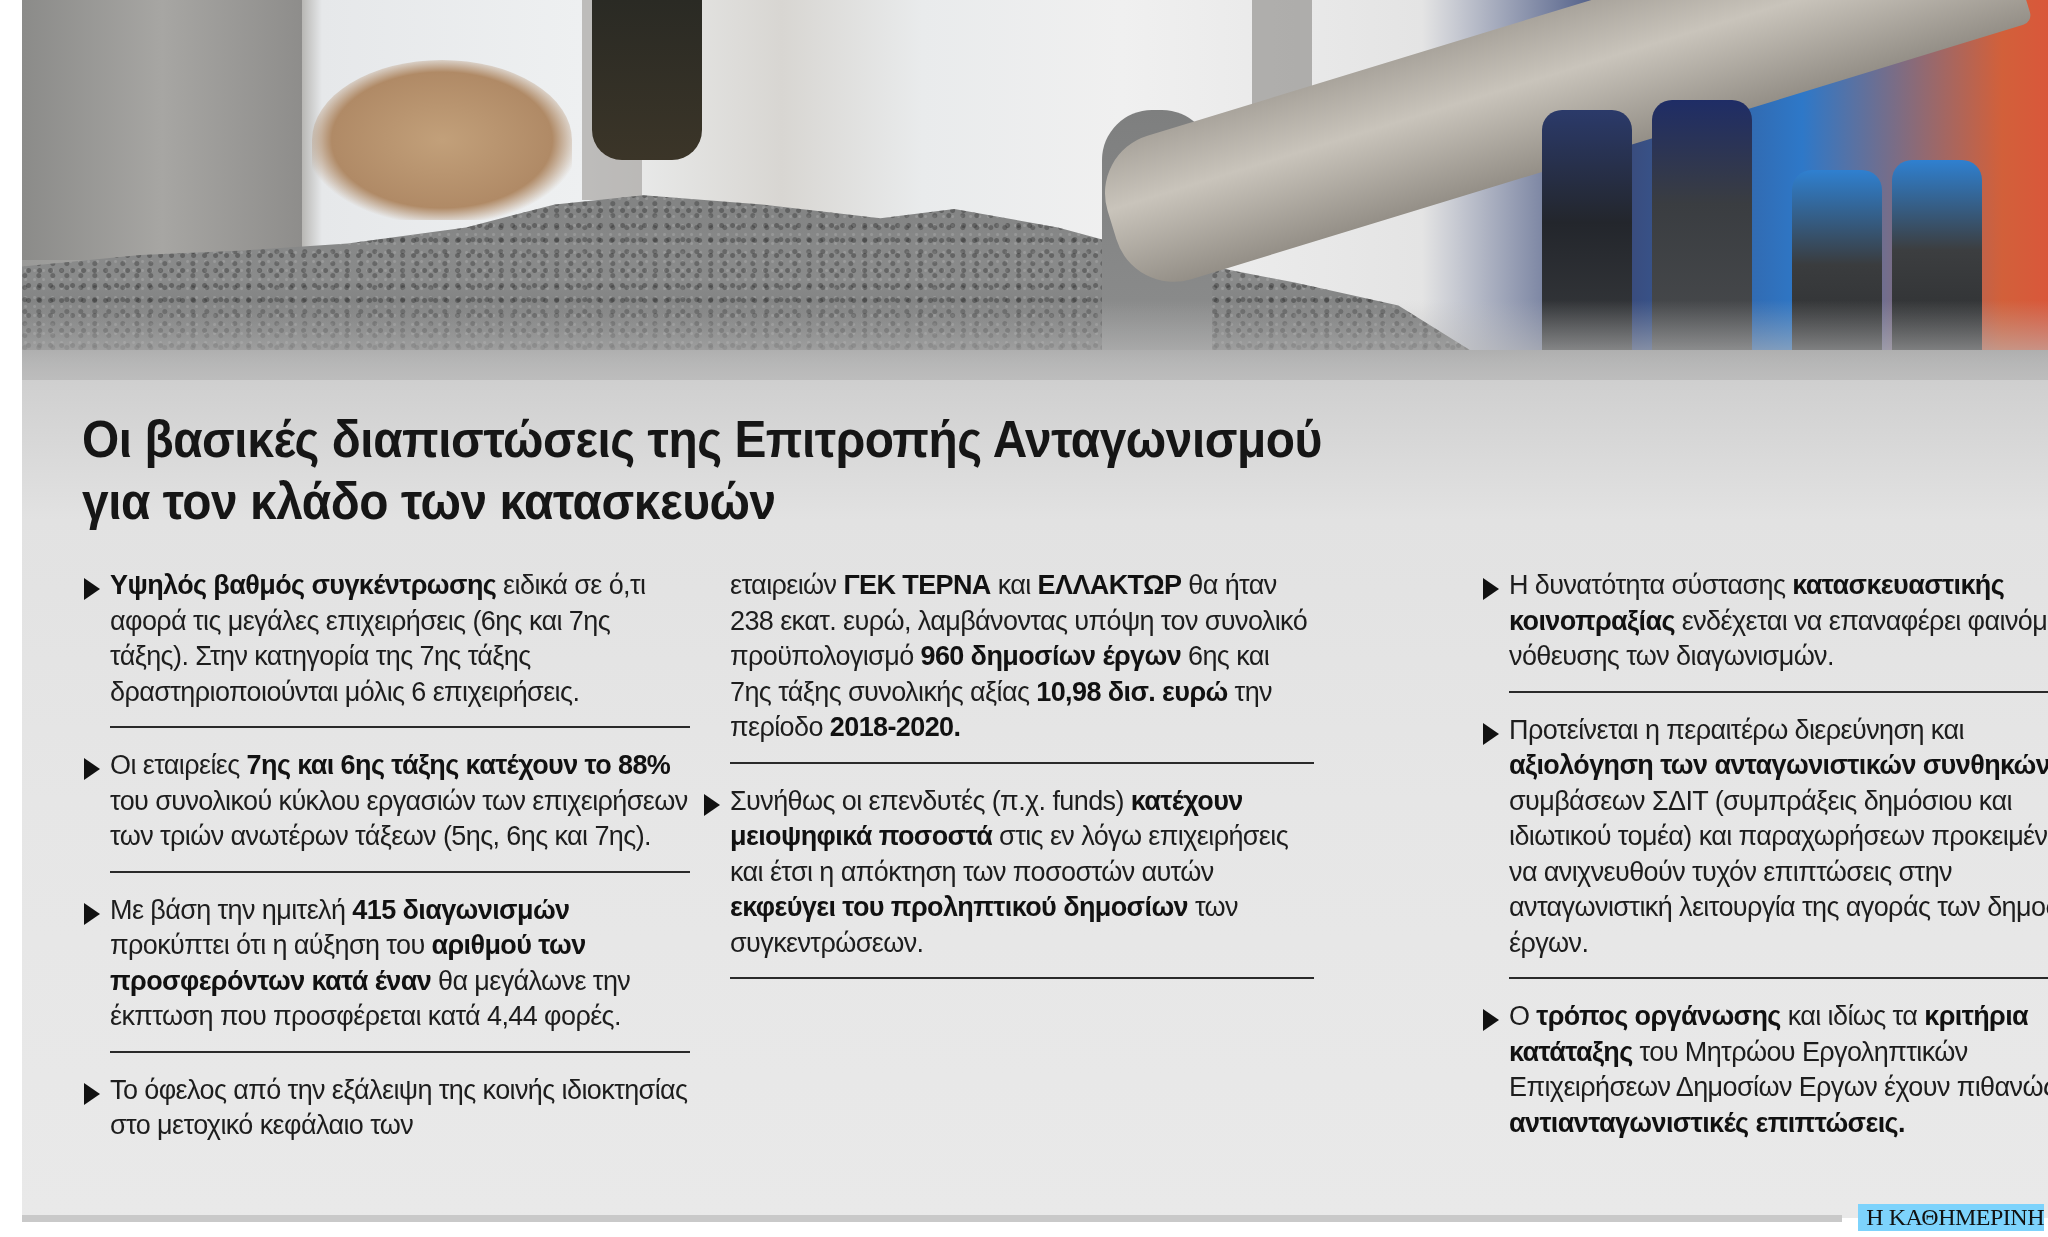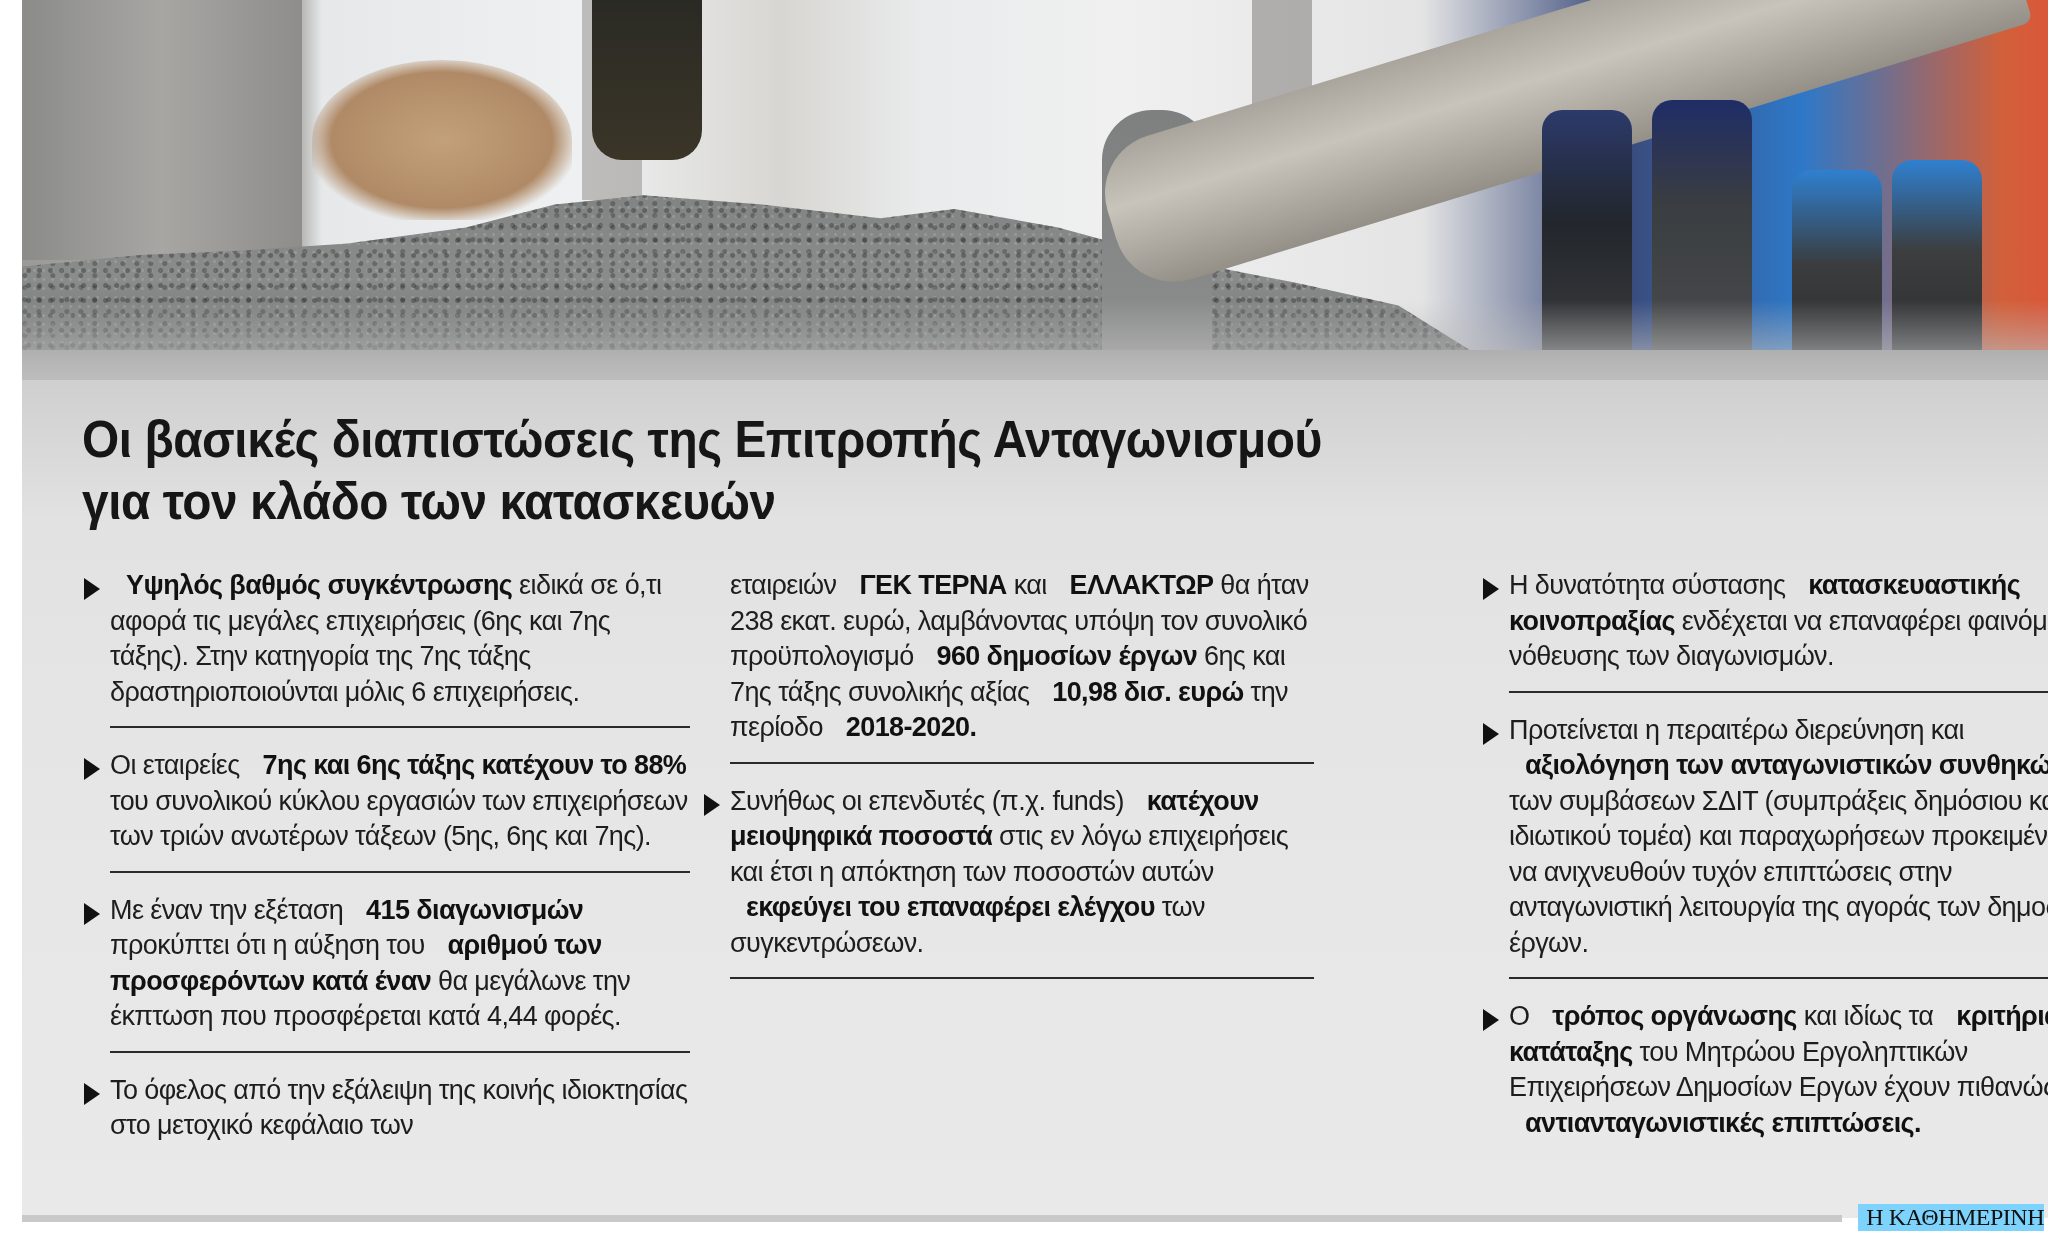--- a/index.html
+++ b/index.html
@@ -58,21 +58,21 @@
   .item { position: relative; padding-left: 32px; }
   .item.cont { padding-left: 32px; }
   .item .bullet {
     position: absolute; left: 6px; top: 10px; width: 0; height: 0;
     border-top: 11px solid transparent; border-bottom: 11px solid transparent; border-left: 16px solid #111;
   }
   .item p {
     margin: 0; font-size: 27px; line-height: 35.5px; color: #1d1d1d;
     font-family: "Liberation Sans", sans-serif; letter-spacing: -0.6px;
   }
-  .item p b { font-weight: bold; color: #111; margin-left: 16px; }
+  .item p b { font-weight: bold; color: #111; }
   .divider { height: 2px; background: #2a2a2a; margin: 16px 0 20px 32px; }
 
   .footer-bar { position: absolute; left: 22px; top: 1215px; width: 1820px; height: 7px; background: #c9c9c9; }
   .brand {
     position: absolute; right: 4px; top: 1204px; font-family: "Liberation Serif", serif;
     font-size: 24px; color: #111; letter-spacing: -0.5px; background: #7dd3fc; padding: 0 0 0 8px;
   }
 </style>
 </head>
 <body>
@@ -108,36 +108,36 @@
         <p><b>Υψηλός βαθμός συγκέντρωσης</b><span> ειδικά σε ό,τι αφορά τις μεγάλες επιχειρήσεις (6ης και 7ης τάξης). Στην κατηγορία της 7ης τάξης δραστηριοποιούνται μόλις 6 επιχειρήσεις.</span></p>
       </div>
       <div class="divider"></div>
       <div class="item">
         <span class="bullet"></span>
         <p><span>Οι εταιρείες </span><b>7ης και 6ης τάξης κατέχουν το 88%</b><span> του συνολικού κύκλου εργασιών των επιχειρήσεων των τριών ανωτέρων τάξεων (5ης, 6ης και 7ης).</span></p>
       </div>
       <div class="divider"></div>
       <div class="item">
         <span class="bullet"></span>
-        <p><span>Με έναν την εξέταση </span><b>415 διαγωνισμών</b><span> προκύπτει ότι η αύξηση του </span><b>αριθμού των προσφερόντων κατά έναν</b><span> θα μεγάλωνε την έκπτωση που προσφέρεται κατά 4,44 φορές.</span></p>
+        <p><span>Με βάση την ημιτελή </span><b>415 διαγωνισμών</b><span> προκύπτει ότι η αύξηση του </span><b>αριθμού των προσφερόντων κατά έναν</b><span> θα μεγάλωνε την έκπτωση που προσφέρεται κατά 4,44 φορές.</span></p>
       </div>
       <div class="divider"></div>
       <div class="item">
         <span class="bullet"></span>
         <p><span>Το όφελος από την εξάλειψη της κοινής ιδιοκτησίας στο μετοχικό κεφάλαιο των</span></p>
       </div>
     </div>
   <div class="col col2">
       <div class="item cont">
         <p><span>εταιρειών </span><b>ΓΕΚ ΤΕΡΝΑ</b><span> και </span><b>ΕΛΛΑΚΤΩΡ</b><span> θα ήταν 238 εκατ. ευρώ, λαμβάνοντας υπόψη τον συνολικό προϋπολογισμό </span><b>960 δημοσίων έργων</b><span> 6ης και 7ης τάξης συνολικής αξίας </span><b>10,98 δισ. ευρώ</b><span> την περίοδο </span><b>2018-2020.</b></p>
       </div>
       <div class="divider"></div>
       <div class="item">
         <span class="bullet"></span>
-        <p><span>Συνήθως οι επενδυτές (π.χ. funds) </span><b>κατέχουν μειοψηφικά ποσοστά</b><span> στις εν λόγω επιχειρήσεις και έτσι η απόκτηση των ποσοστών αυτών </span><b>εκφεύγει του επαναφέρει ελέγχου</b><span> των συγκεντρώσεων.</span></p>
+        <p><span>Συνήθως οι επενδυτές (π.χ. funds) </span><b>κατέχουν μειοψηφικά ποσοστά</b><span> στις εν λόγω επιχειρήσεις και έτσι η απόκτηση των ποσοστών αυτών </span><b>εκφεύγει του προληπτικού δημοσίων</b><span> των συγκεντρώσεων.</span></p>
       </div>
       <div class="divider"></div>
     </div>
   <div class="col col3">
       <div class="item">
         <span class="bullet"></span>
         <p><span>Η δυνατότητα σύστασης </span><b>κατασκευαστικής κοινοπραξίας</b><span> ενδέχεται να επαναφέρει φαινόμενα νόθευσης των διαγωνισμών.</span></p>
       </div>
       <div class="divider"></div>
       <div class="item">

